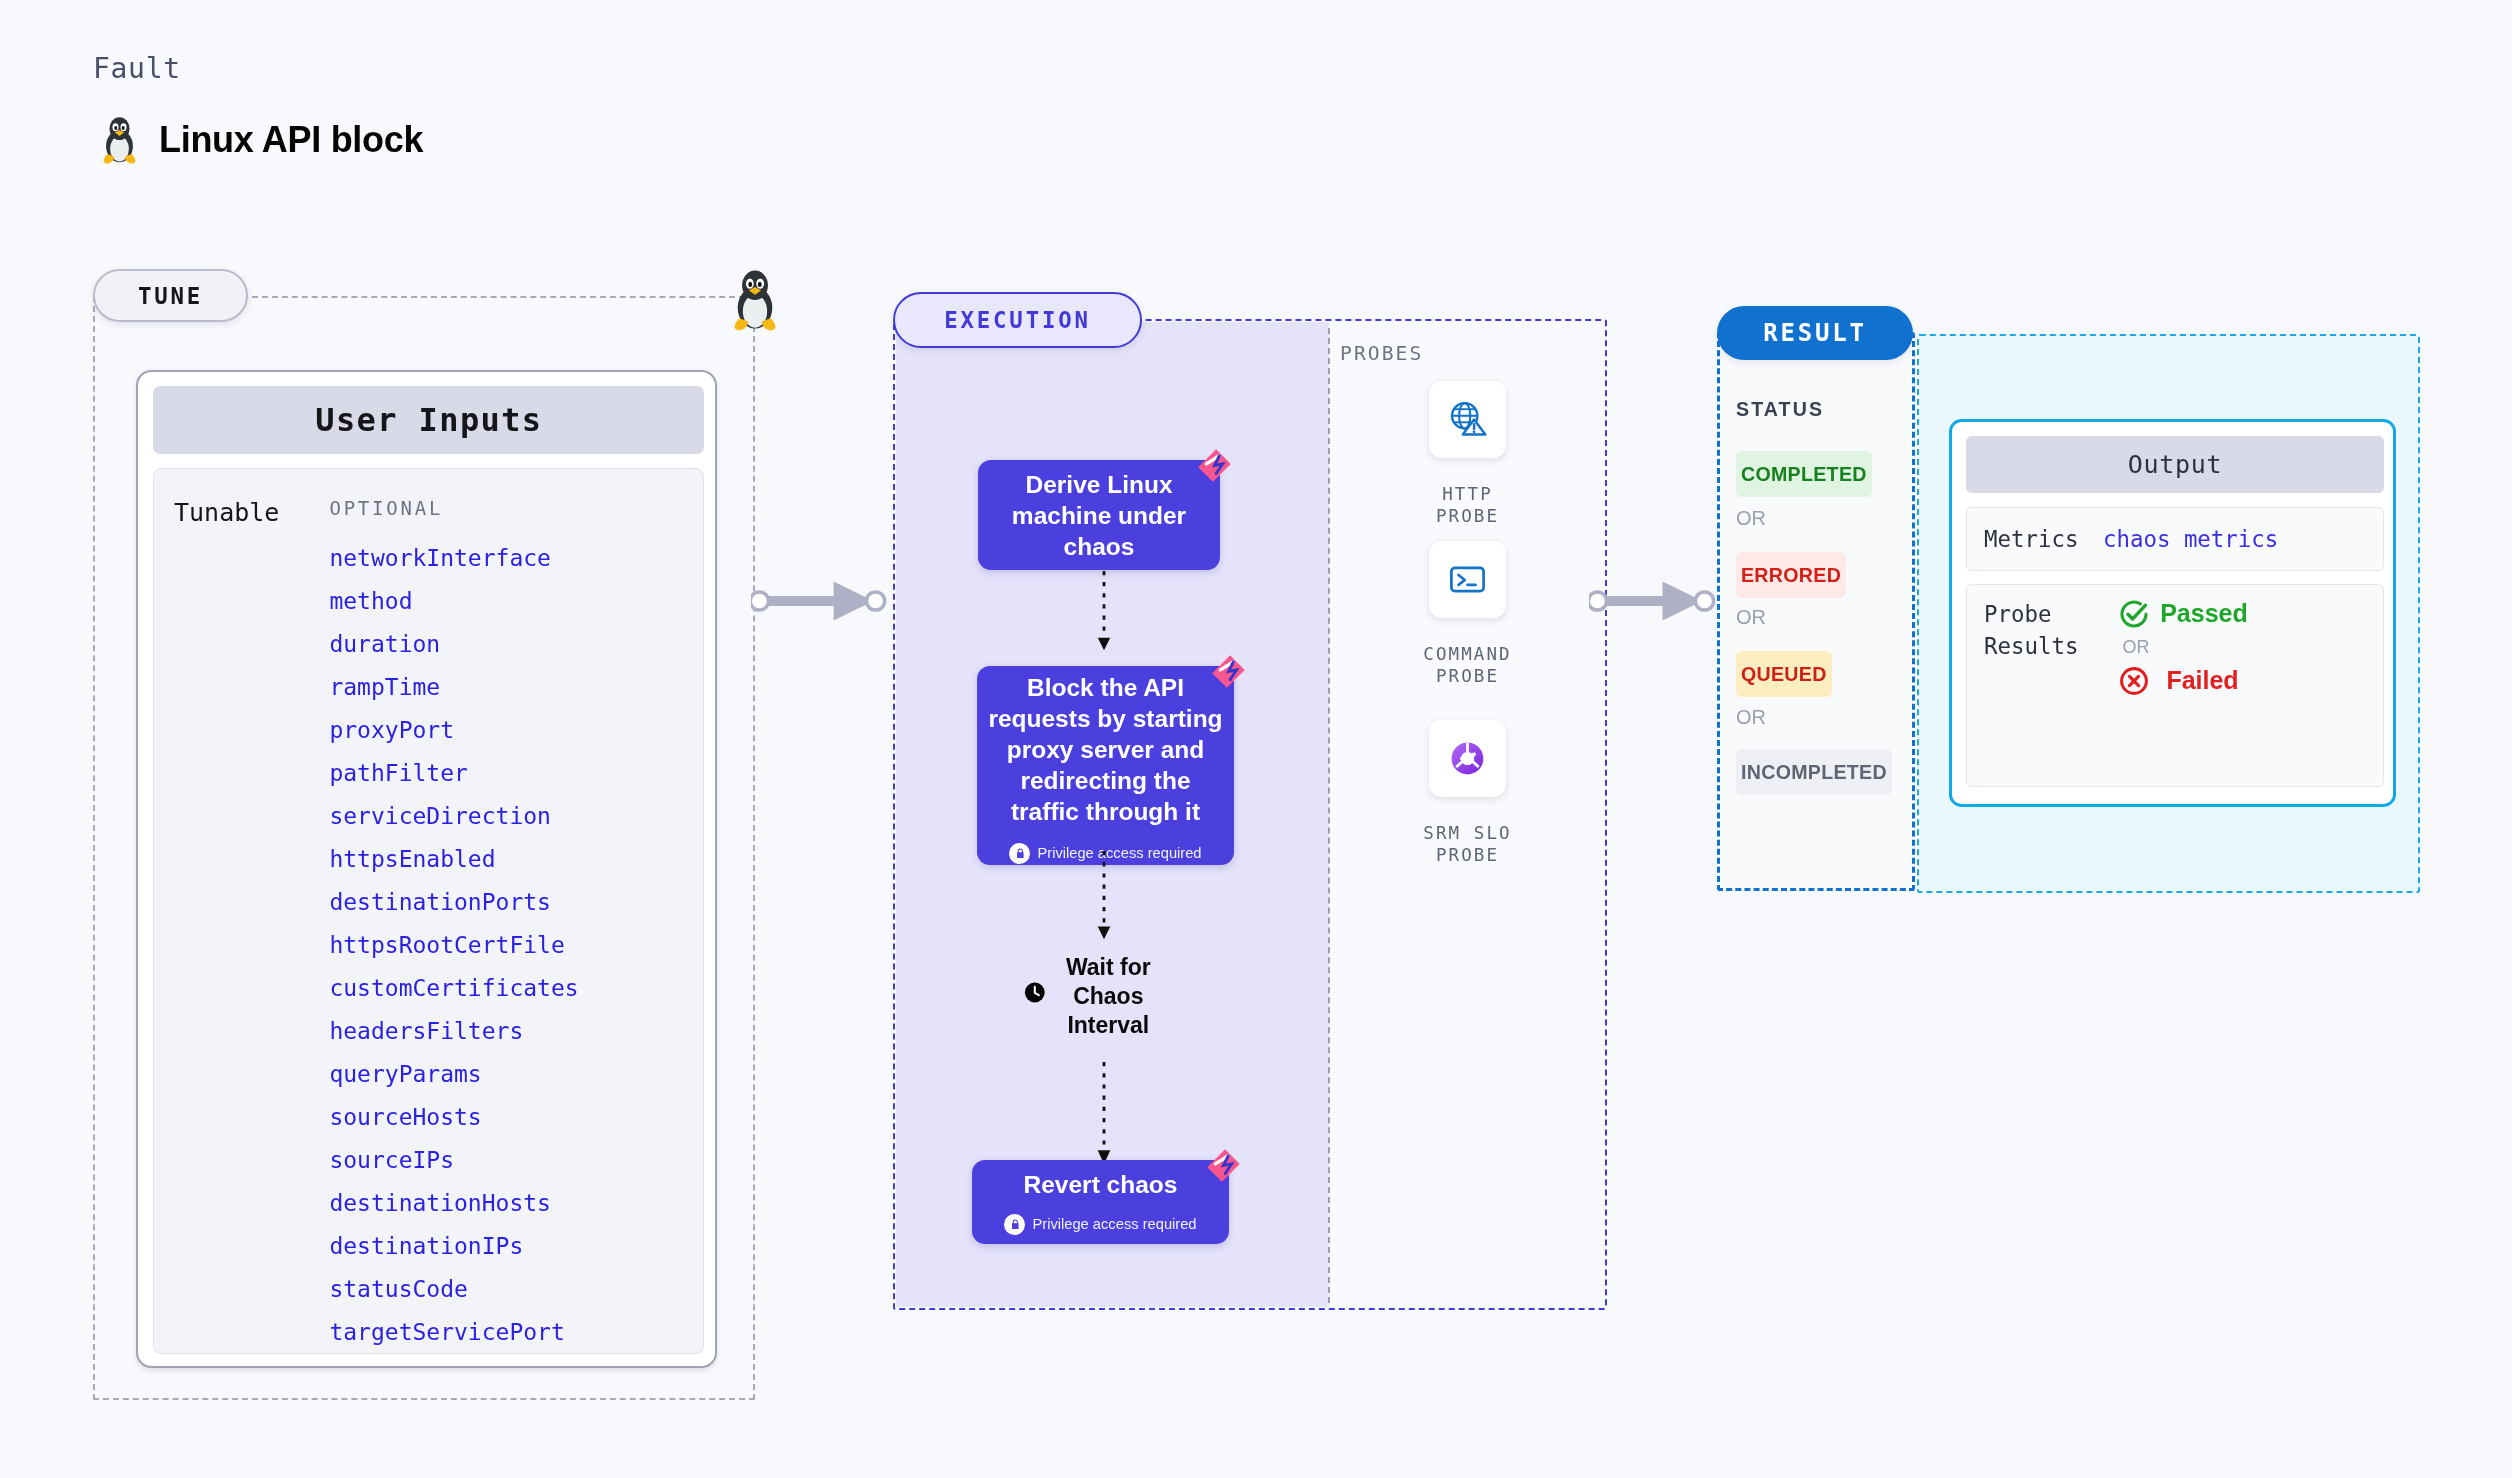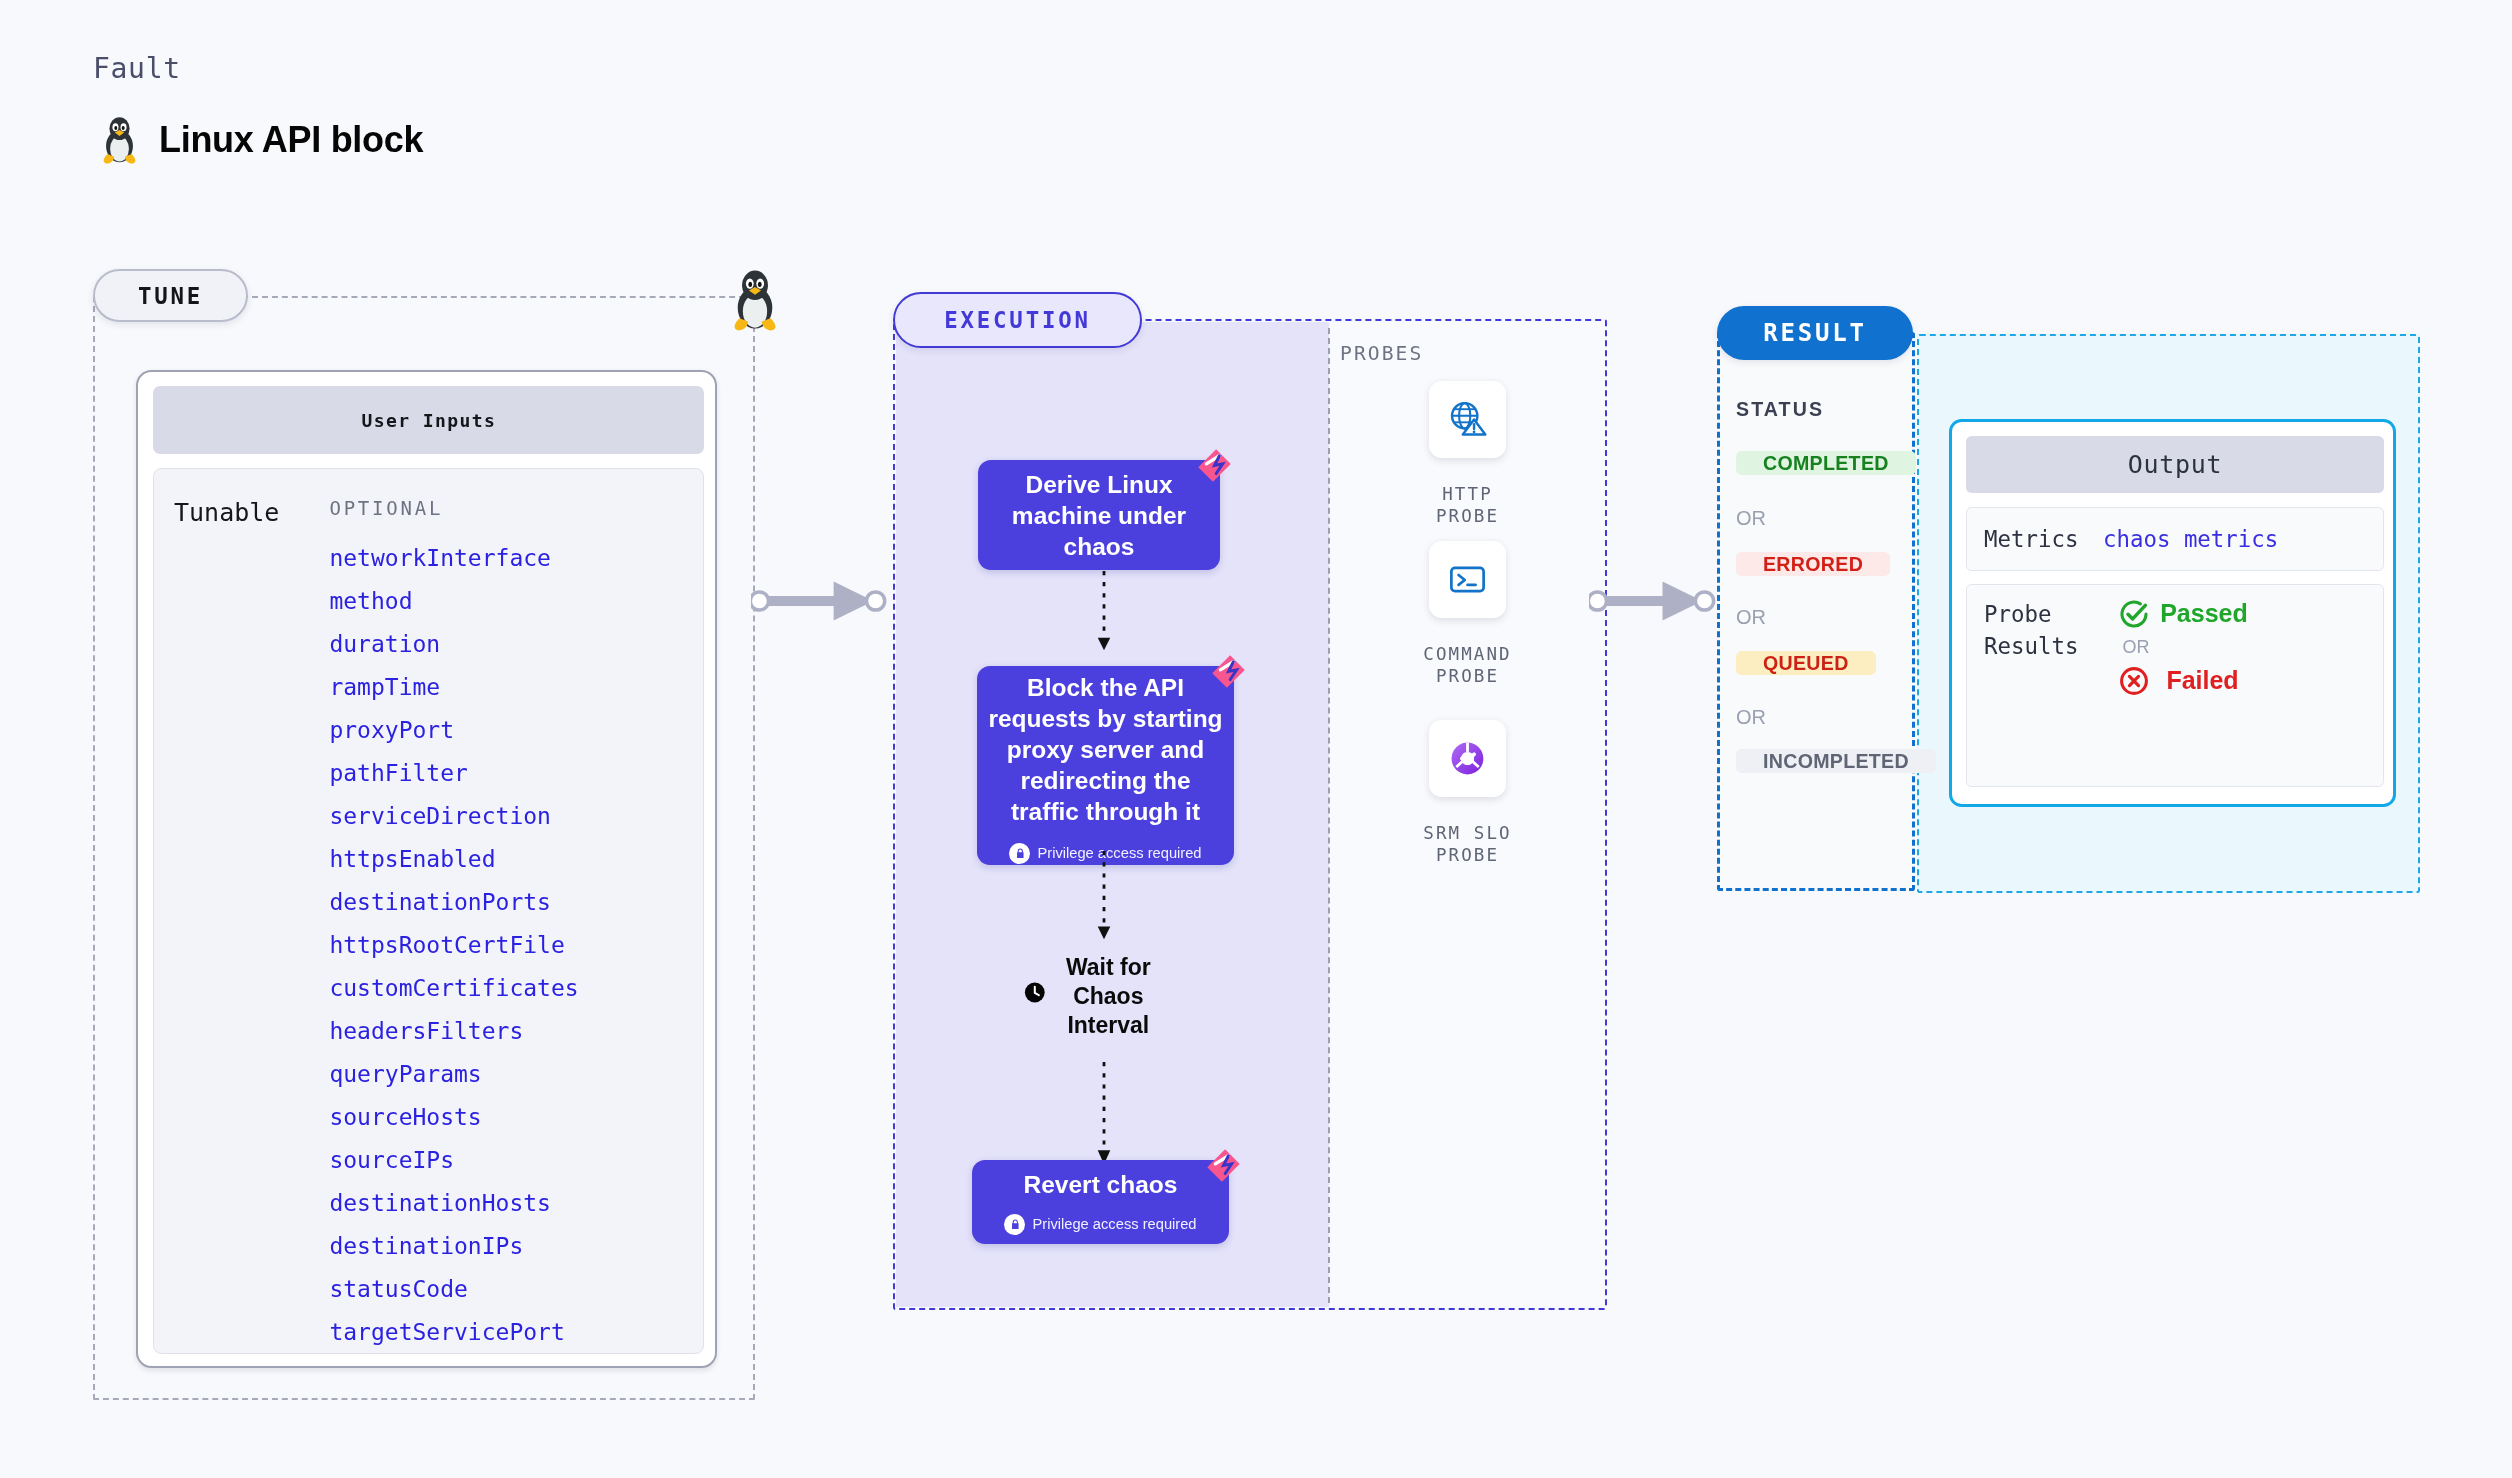--- a/index.html
+++ b/index.html
@@ -86,21 +86,21 @@
   .inputs-card {
     position: absolute; left: 136px; top: 370px; width: 581px; height: 998px;
     background: #FFFFFF; border: 2.1px solid #9EA2B2; border-radius: 15.4px;
     box-shadow: 0 2.1px 5.6px rgba(30,32,60,0.10);
   }
   .inputs-head {
     position: absolute; left: 15.4px; top: 14px; width: 551px; height: 68px;
     background: #D9DAE7; border-radius: 7px;
     display: flex; align-items: center; justify-content: center;
     font-family: "DejaVu Sans Mono", monospace;
-    font-size: 18px; font-weight: 700; color: #15161C; letter-spacing: 1.4px;
+    font-size: 32px; font-weight: 700; color: #15161C; letter-spacing: 1.4px;
   }
   .inputs-body {
     position: absolute; left: 15.4px; top: 96px; width: 551px; height: 886px;
     background: #F3F4F9; border: 1.4px solid #DFE1EA; border-radius: 8.4px;
     display: flex;
   }
   .tunable-label {
     width: 175px; padding: 29px 0 0 19.6px;
     font-family: "DejaVu Sans Mono", monospace;
     font-size: 25px; color: #15161C;
@@ -173,21 +173,21 @@
 
   
   .status-title {
     position: absolute; left: 1736px; top: 398px;
     font-family: "Liberation Sans", sans-serif;
     font-size: 19.6px; font-weight: 700; color: #3B4052; letter-spacing: 2.1px;
   }
   .status-badge {
     position: absolute; left: 1736px;
     border-radius: 5.6px; display: flex; align-items: center; justify-content: flex-start;
-    font-size: 19.6px; font-weight: 700; letter-spacing: 0.3px; padding: 0 27px; height: 24px;
+    font-size: 19.6px; font-weight: 700; letter-spacing: 0.3px; padding: 0 5px; height: 46px;
   }
   .or-label {
     position: absolute; left: 1736px;
     font-size: 20px; color: #9AA0B0; font-family: "Liberation Sans", sans-serif;
   }
 
   
   .output-card {
     position: absolute; left: 1949px; top: 419px; width: 447px; height: 388px;
     background: #FFFFFF; border: 3.5px solid #12A8E8; border-radius: 12.6px;

